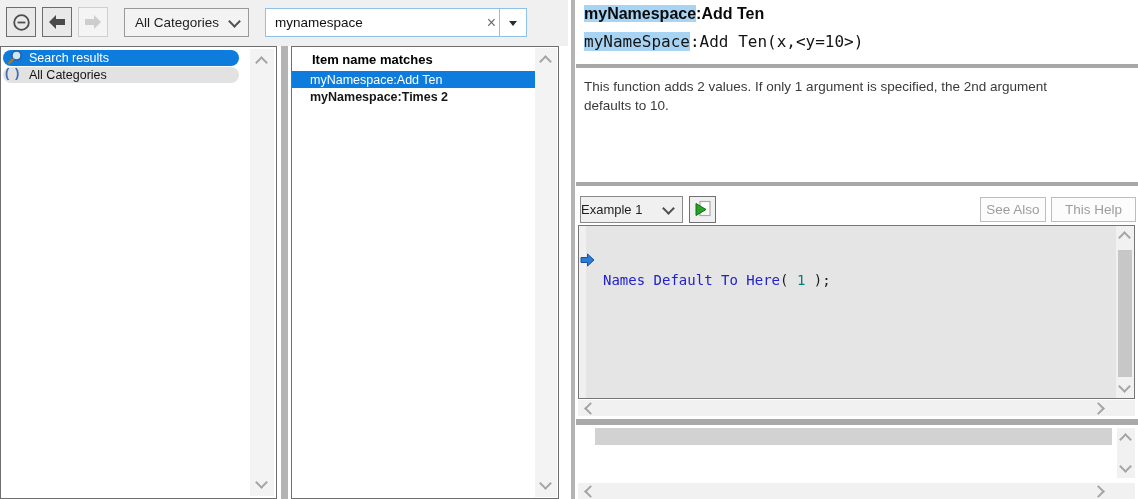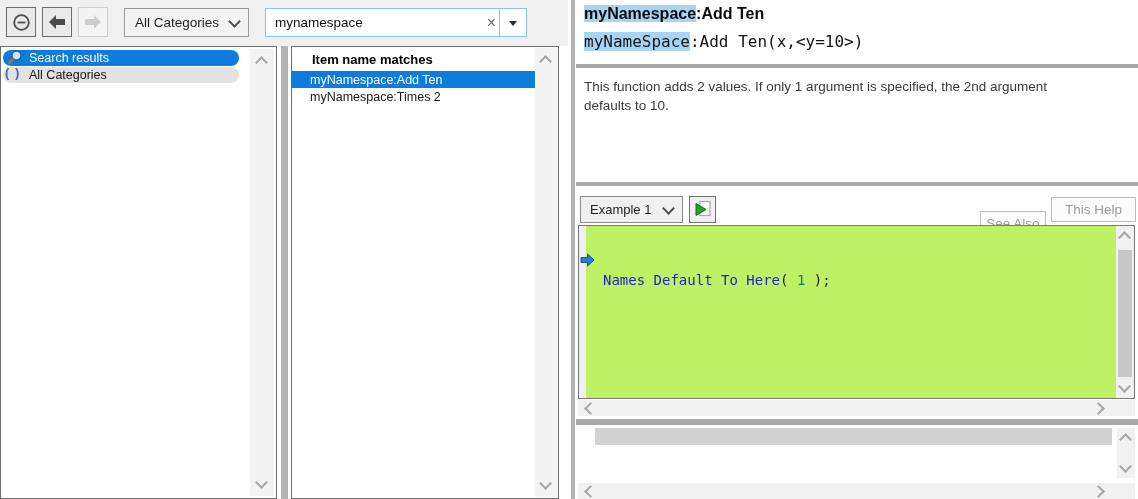--- a/index.html
+++ b/index.html
@@ -48,38 +48,38 @@
   .splitA .bar{position:absolute;left:2px;top:0;bottom:0;width:7px;background:#b3b3b3;}
   .splitB{position:absolute;left:568px;top:0;bottom:0;width:8px;background:#fff;}
   .splitB .bar{position:absolute;left:3px;top:0;bottom:0;width:4px;background:#b3b3b3;}
   
   .midpanel{position:absolute;left:291px;top:46px;width:268px;bottom:0;box-sizing:border-box;
         background:#fff;border:1px solid #6e6e6e;}
   .midheader{position:absolute;left:20px;top:5px;font-size:13px;font-weight:700;color:#000;}
   .mrow{position:absolute;left:0;right:23px;height:17px;font-size:12.5px;display:flex;align-items:center;cursor:default;}
   .mrow .txt{padding-left:18px;}
   .mrow.sel{background:#0d7cdc;color:#fff;}
-  .mrow.unsel{color:#161616;}
+  .mrow.unsel{color:#161616;font-weight:bold;}
   
   .rightpanel{position:absolute;left:576px;top:0;right:0;bottom:0;background:#fff;}
   .rtitle{position:absolute;left:8px;top:5px;font-size:16px;font-weight:700;color:#0a0a0a;white-space:pre;}
   .hl{background:#a8d4f4;}
   .rsig{position:absolute;left:8px;top:32px;font-family:"DejaVu Sans Mono",monospace;font-size:16px;color:#141414;white-space:pre;}
   .divider{position:absolute;left:0;right:0;height:4px;background:#a8a8a8;}
   .rdesc{position:absolute;left:8px;top:77px;width:508px;font-size:13.5px;color:#3a3a3a;line-height:1.42;}
   .exdrop{position:absolute;left:4px;top:196px;width:103px;height:27px;box-sizing:border-box;background:#f0f0f0;
         border:1px solid #8a8a8a;display:flex;align-items:center;}
-  .exdrop .lbl{font-size:13px;color:#1e1e1e;padding-left:9px;}
+  .exdrop .lbl{font-size:13px;color:#1e1e1e;}
   .runbtn{position:absolute;left:113px;top:196px;width:27px;height:27px;box-sizing:border-box;background:#f0f0f0;
         border:1px solid #707070;display:flex;align-items:center;justify-content:center;}
   .graybtn{position:absolute;top:197px;height:25px;box-sizing:border-box;background:#fcfcfc;border:1px solid #bdbdbd;
         color:#9d9d9d;font-size:13.5px;display:flex;align-items:center;justify-content:center;}
   
   .editor{position:absolute;left:2px;top:225px;right:3px;height:174px;box-sizing:border-box;
-        border:1px solid #767676;background:#bef264;}
+        border:1px solid #767676;background:#e5e5e5;}
   .gutter{position:absolute;left:0;top:0;bottom:0;width:7px;background:#f0f0f0;}
   .code{position:absolute;left:16px;top:4px;font-family:"DejaVu Sans Mono",monospace;font-size:14px;
         line-height:20px;white-space:pre;font-weight:500;}
   .codeline.ind{padding-left:8px;}
   .kw{color:#2121cd;}
   .pl{color:#1c1c1c;}
   .num{color:#008080;}
   .marker{position:absolute;left:1px;top:27px;}
   .edvscroll{position:absolute;right:0;top:0;bottom:0;width:18px;background:#f1f1f1;}
   .edvscroll .chev{left:50%;margin-left:-5px;}
@@ -179,21 +179,21 @@
     <div class="exdrop">
       <span class="lbl">Example 1</span>
       <span class="ddchev"></span>
     </div>
     <div class="runbtn">
       <svg width="19" height="19" viewBox="0 0 19 19">
         <rect x="7" y="1.5" width="10" height="14" fill="#fdfdfd" stroke="#a9a9a9" stroke-width="1.2"></rect>
         <polygon points="3,3.5 3,15.5 13,9.5" fill="#27a327" stroke="#0d6e0d" stroke-width="1"></polygon>
       </svg>
     </div>
-    <div class="graybtn" style="right:92px;width:66px;margin-top:14px;">
+    <div class="graybtn" style="right:92px;width:66px;">
       <span>See Also</span>
     </div>
     <div class="graybtn" style="right:2px;width:85px;">
       <span>This Help</span>
     </div>
 
     <div class="editor">
       <div class="gutter"></div>
       <svg class="marker" width="15" height="14" viewBox="0 0 15 14">
         <polygon points="1,4.5 7.5,4.5 7.5,1 14,7 7.5,13 7.5,9.5 1,9.5" fill="#2b7cd6" stroke="#1a4f9e" stroke-width="1"></polygon>

